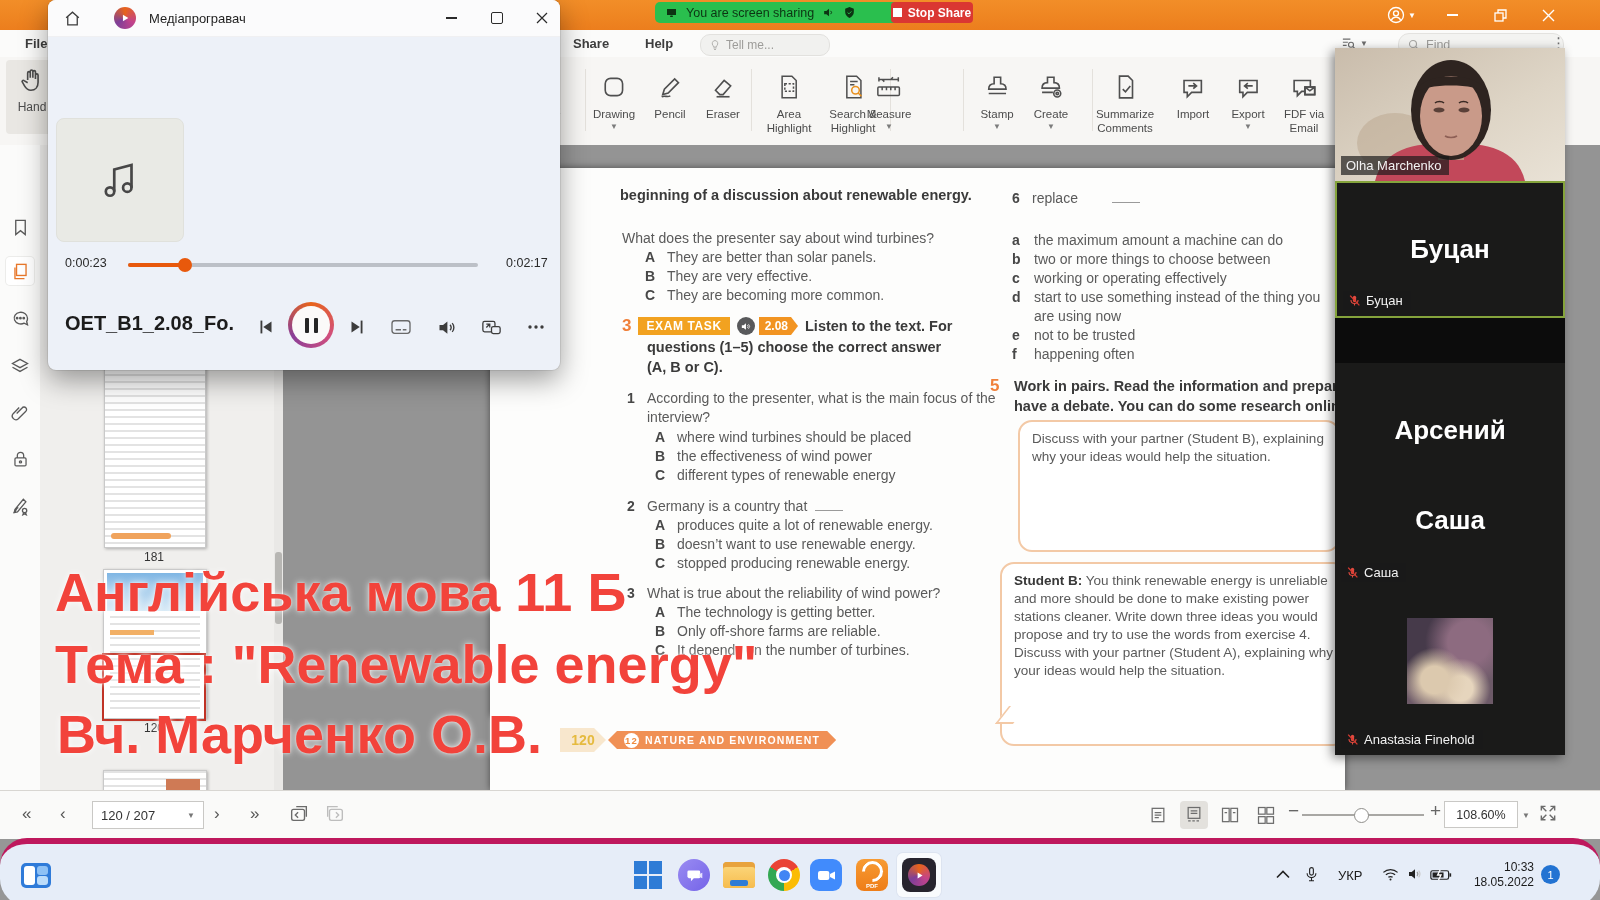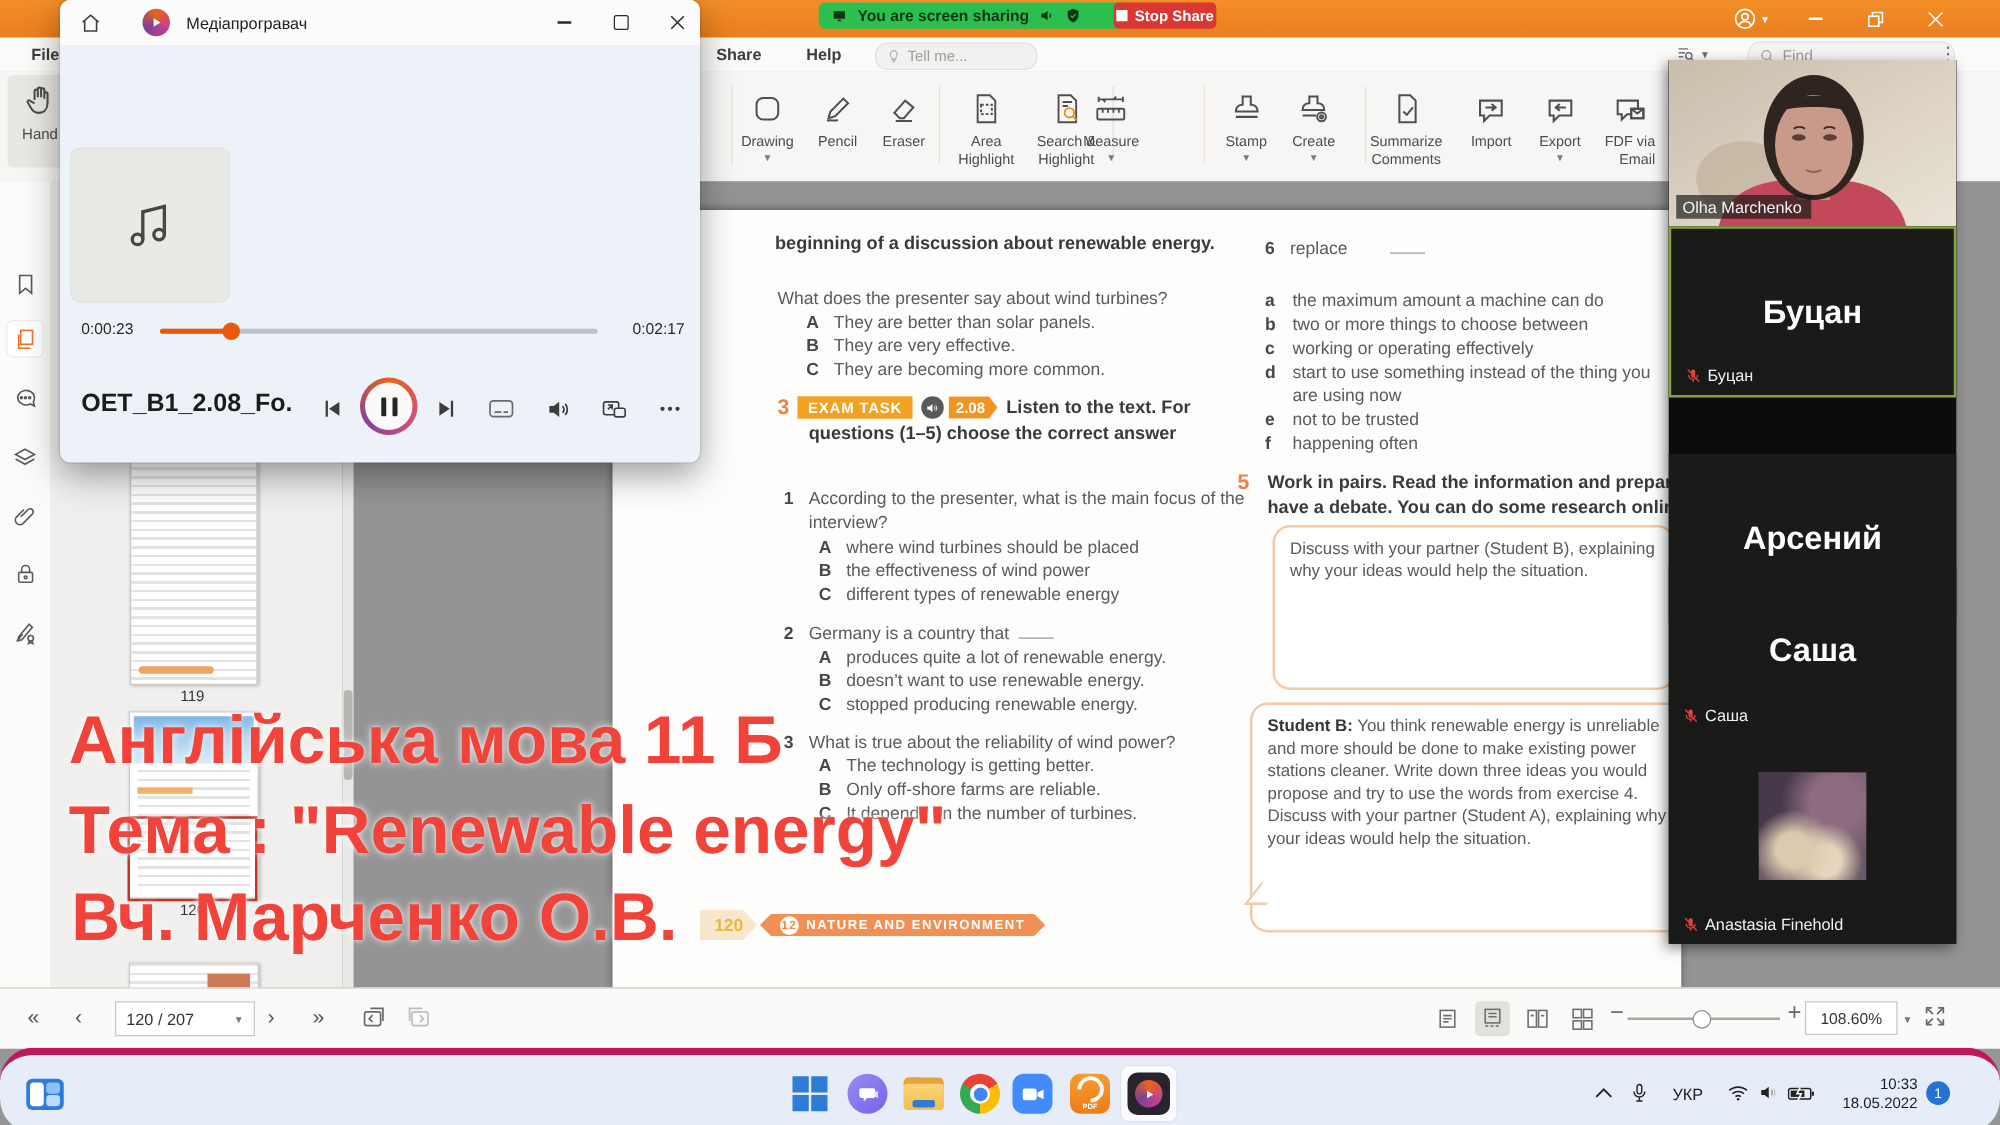--- a/index.html
+++ b/index.html
@@ -69,21 +69,21 @@
   .st-glyph{position:absolute;top:12px;font-size:17px;color:#555;line-height:22px;}
   .pagebox{position:absolute;left:92px;top:10px;width:94px;height:26px;background:#fff;border:1px solid #c9c8c5;
     font-size:13px;color:#333;display:flex;align-items:center;padding:0 8px;justify-content:space-between;}
   .st-ic{position:absolute;top:12px;color:#8c8c8c;}
   .zoombox{position:absolute;left:1444px;top:10px;width:72px;height:25px;background:#fff;border:1px solid #c9c8c5;
     font-size:12.5px;color:#333;display:flex;align-items:center;justify-content:center;}
   .layout-ic{position:absolute;top:10px;width:28px;height:28px;display:flex;align-items:center;justify-content:center;color:#6d6d6d;border-radius:4px;}
   
   .share-pill{position:absolute;left:655px;top:2px;width:232px;height:21px;background:#2abf4e;border-radius:5px;
     display:flex;align-items:center;gap:8px;padding:0 10px;z-index:45;}
-  .share-pill span{color:#0d3413;font-weight:bold;font-size:12.5px;}
+  .share-pill span{color:#0d3413;font-weight:normal;font-size:12.5px;}
   .stop-btn{position:absolute;left:891px;top:2px;width:82px;height:21px;background:#da3732;border-radius:4px;
     display:flex;align-items:center;gap:6px;justify-content:center;color:#fff;font-weight:bold;font-size:12px;z-index:45;}
   
   .mp{position:absolute;left:48px;top:0;width:512px;height:370px;border-radius:8px;background:#edf1f8;
     box-shadow:0 10px 28px rgba(0,0,0,.38),0 0 0 1px rgba(0,0,0,.08);z-index:40;}
   .mp-title{height:36px;background:#fbfbfc;border-radius:8px 8px 0 0;display:flex;align-items:center;border-bottom:1px solid #f0f0f2;}
   .mp-logo{width:22px;height:22px;border-radius:50%;background:conic-gradient(#e8641a,#c2428c,#7e3f98,#e8641a);
     display:flex;align-items:center;justify-content:center;}
   .mp-art{position:absolute;left:8px;top:118px;width:126px;height:122px;border-radius:8px;background:#e9eae5;
     border:1px solid #e0e1dc;display:flex;align-items:center;justify-content:center;color:#4a4a4a;}
@@ -294,21 +294,21 @@
     <div class="tool" style="left:1248px;">
       <div class="ic">
           <svg width="26" height="26" viewBox="0 0 24 24" fill="none" stroke="currentColor" stroke-width="1.5">
             <path d="M4 6h16v11h-9l-4 4v-4H4z"></path>
             <path d="M16 11H9M11.5 8.5L8.5 11l3 2.5"></path>
           </svg>
         </div>
       <div>Export</div>
         <div class="tcaret">▼</div>
     </div>
-    <div class="tool" style="left:1304px;text-align:right;">
+    <div class="tool" style="left:1304px;">
       <div class="ic">
           <svg width="26" height="26" viewBox="0 0 24 24" fill="none" stroke="currentColor" stroke-width="1.5">
             <path d="M3 6h15v10H10l-4 4v-4H3z"></path>
             <rect x="13" y="12" width="9" height="7" fill="#f7f6f4"></rect>
             <path d="M13 12h9v7h-9zM13 12l4.5 3.5L22 12"></path>
           </svg>
         </div>
       <div>FDF via</div>
         <div>Email</div>
     </div>
@@ -368,21 +368,21 @@
           <path d="M16.5 19.8l-1 2.7 2-1 2 1-1-2.7"></path>
         </svg>
     </div>
   </div>
 
   <div class="fx-thumbs">
 
     <div class="thumb tlines" style="left:64px;top:165px;width:100px;height:236px;">
       <div class="abs" style="left:6px;bottom:8px;width:60px;height:6px;background:#f0a35c;border-radius:3px;"></div>
     </div>
-    <div class="tnum" style="left:63px;top:405px;">119</div>
+    <div class="tnum" style="left:63px;top:405px;">181</div>
 
     <div class="thumb" style="left:63px;top:424px;width:102px;height:148px;">
       <div class="abs" style="left:3px;top:3px;right:3px;height:38px;background:linear-gradient(#7fb6e4,#d9ebf7);"></div>
       <div class="abs tlines" style="left:6px;top:46px;right:6px;height:96px;"></div>
       <div class="abs" style="left:6px;top:60px;width:44px;height:5px;background:#f2b066;"></div>
     </div>
     <div class="abs" style="left:62px;top:508px;width:100px;height:64px;border:2px solid #c03326;z-index:2;"></div>
     <div class="tnum" style="left:63px;top:576px;">120</div>
 
     <div class="thumb tlines" style="left:63px;top:625px;width:102px;height:126px;">
@@ -424,20 +424,21 @@
         <svg width="11" height="11" viewBox="0 0 24 24" fill="#fff">
             <path d="M4 9v6h4l5 4V5L8 9H4z"></path>
             <path d="M16 9a4 4 0 010 6M18.5 7a7 7 0 010 10" stroke="#fff" stroke-width="1.6" fill="none"></path>
           </svg>
       </span>
       <span class="audio-tag">2.08</span>
       <b style="font-size:14.5px;color:#3a3a3a;">Listen to the text. For</b>
     </div>
     <div class="pb" style="left:157px;top:170px;width:360px;">
       <div>questions (1–5) choose the correct answer</div>
+      <div>(A, B or C).</div>
     </div>
 
     <div class="q" style="left:137px;top:221px;width:378px;">
       <b>1</b>
         <span>According to the presenter, what is the main focus of the interview?</span>
     </div>
     <div class="optg" style="left:165px;top:260px;">
       <div class="opt">
           <b>A</b>
           <span>where wind turbines should be placed</span>

